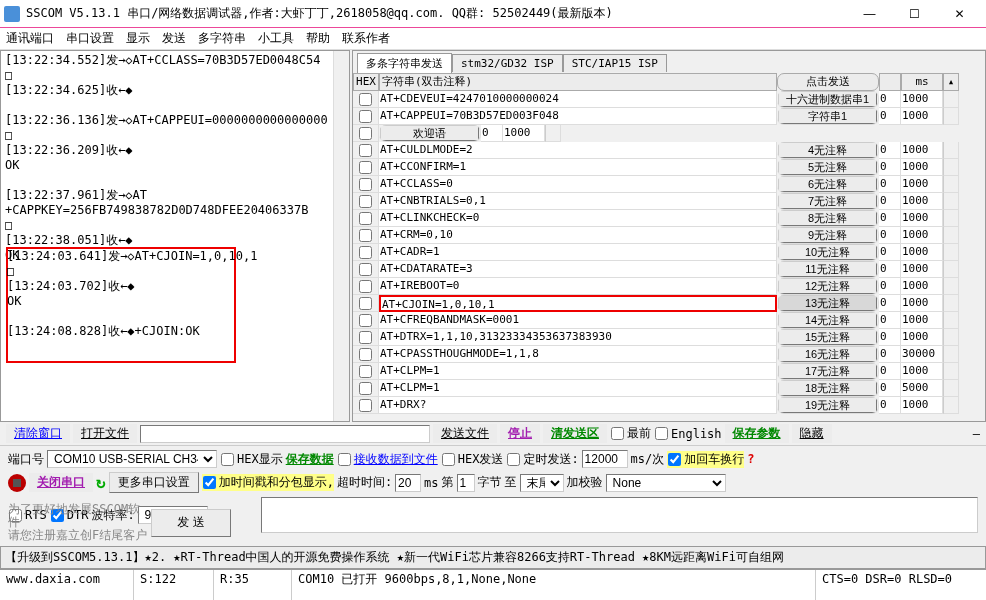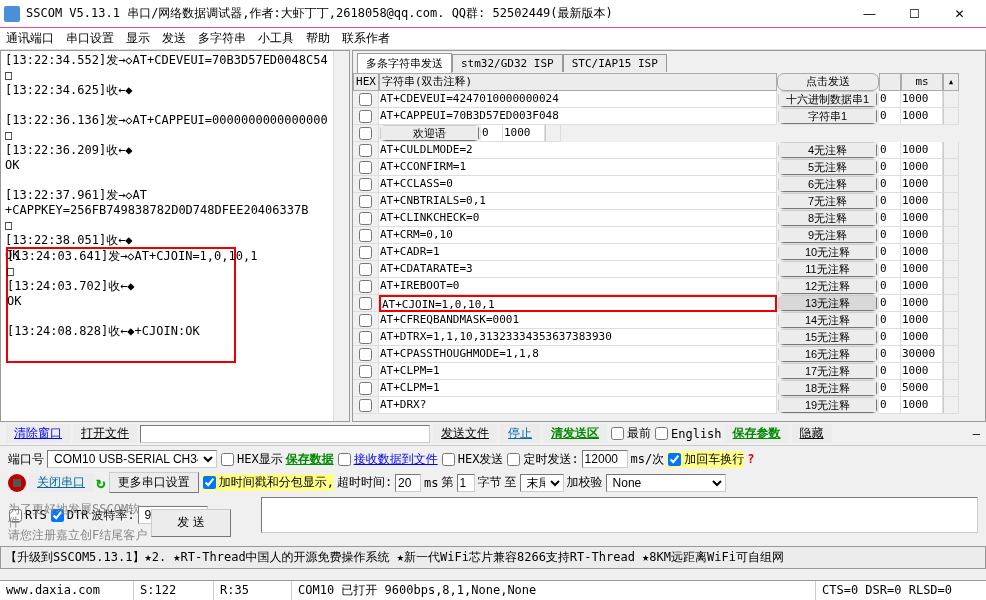--- a/index.html
+++ b/index.html
@@ -30,28 +30,28 @@
 .n1col { width:22px; background:#fff; text-align:left; }
 .n2col { width:42px; background:#fff; text-align:left; }
 .scol { width:16px; background:#f0f0f0; border-left:1px solid #ccc; }
 .cbx { width:13px; height:13px; vertical-align:middle; margin:1px; }
 .hilite { border:2px solid #e00 !important; background:#fff; }
 .btnrow { padding:2px 6px; display:flex; align-items:center; gap:3px; flex-wrap:nowrap; }
 .btn { padding:1px 8px; border:1px outset #ccc; background:#ececec; cursor:default; font-size:12px; }
 input[type=text], select { border:1px inset #ccc; font-size:12px; padding:0 2px; height:18px; background:#fff; }
 .green { color:#080; font-weight:bold; }
 .blue { color:#00f; }
-.redbb { color:#0369a1; font-weight:normal; }
+.redbb { color:#a21caf; font-weight:bold; }
 .hl-yellow { background:#ff8; }
 .circle { display:inline-block; width:18px; height:18px; border-radius:50%; vertical-align:middle; }
 .stop-circ { background:#b00; position:relative; }
 .stop-circ::after { content:""; position:absolute; inset:5px; background:#555; }
 .reload { color:#0a0; font-size:16px; font-weight:bold; }
 .redbox { position:absolute; border:2px solid #e00; pointer-events:none; }
-.status { position:absolute; bottom:0; left:0; right:0; height:20px; background:#fff; border-top:1px solid #999; display:flex; font-size:12px; line-height:19px; }
+.status { position:absolute; bottom:0; left:0; right:0; height:31px; background:#fff; border-top:1px solid #999; display:flex; font-size:12px; line-height:19px; }
 .status div { border-right:1px solid #ccc; padding:0 6px; }
 .footer1 { background:#ececec; border:1px solid #999; padding:2px 4px; font-size:12px; }
 .ctrlsection { border-top:1px solid #ccc; padding:2px; }
 label.ck { display:inline-flex; align-items:center; gap:2px; }
 </style>
 </head>
 <body>
 
 <div class="titlebar">
   <span class="icon"></span>
@@ -59,21 +59,21 @@
   <span class="winbtn">—</span>
   <span class="winbtn">☐</span>
   <span class="winbtn">✕</span>
 </div>
 
 <div class="menubar" id="menubar"><span>通讯端口</span><span>串口设置</span><span>显示</span><span>发送</span><span>多字符串</span><span>小工具</span><span>帮助</span><span>联系作者</span></div>
 
 <div class="main">
   <div class="leftpane">
     <div id="loglines">
-        <div>[13:22:34.552]发→◇AT+CDEVEUI=70B3D57ED0048C54</div>
+        <div>[13:22:34.552]发→◇AT+CCLASS=70B3D57ED0048C54</div>
         <div>□</div>
         <div>[13:22:34.625]收←◆</div>
         <div>&nbsp;</div>
         <div>[13:22:36.136]发→◇AT+CAPPEUI=0000000000000000</div>
         <div>□</div>
         <div>[13:22:36.209]收←◆</div>
         <div>OK</div>
         <div>&nbsp;</div>
         <div>[13:22:37.961]发→◇AT</div>
         <div>+CAPPKEY=256FB749838782D0D748DFEE20406337B</div>

